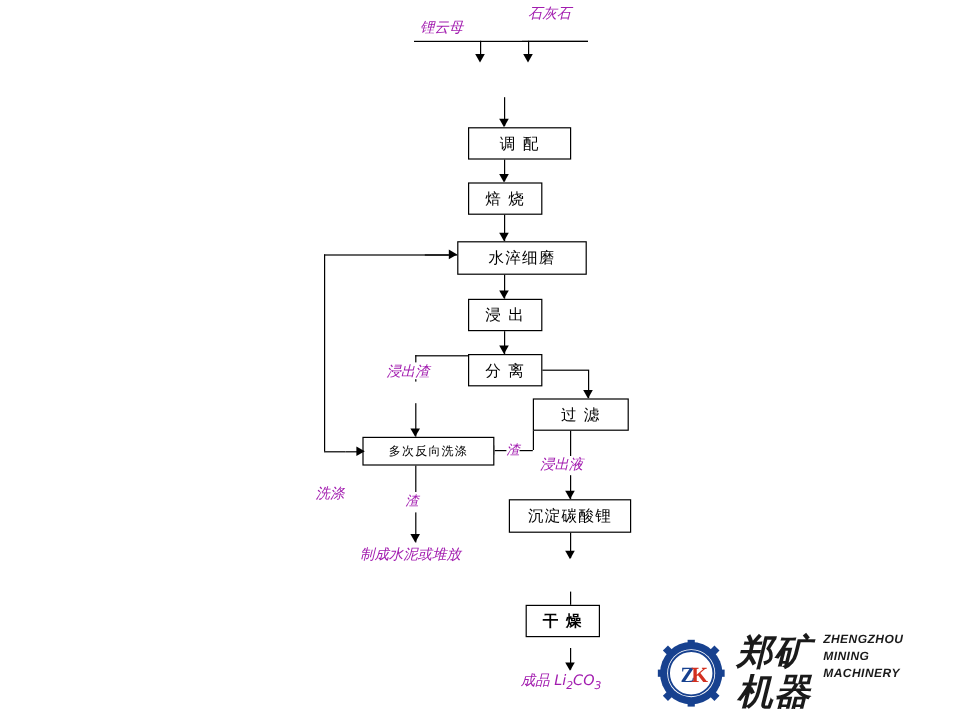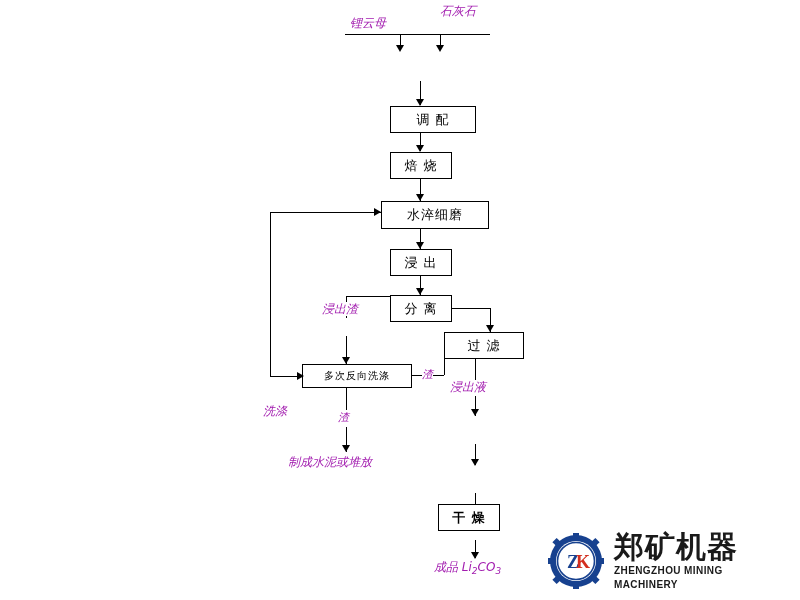--- a/index.html
+++ b/index.html
@@ -82,22 +82,22 @@
   }
   #logo-mark {
     position: relative;
     width: 56px;
     height: 56px;
     flex: 0 0 56px;
   }
   #logo-text {
     margin-left: 10px;
     display: flex;
-    flex-direction: column;
     justify-content: center;
+    font-style: italic;
   }
   #logo-cn {
     font-size: 30px;
     font-weight: bold;
     color: #1a1a1a;
     letter-spacing: 1px;
     line-height: 34px;
     font-family: "DejaVu Sans", "Liberation Sans", sans-serif;
   }
   #logo-en {
@@ -177,23 +177,24 @@
   <div class="line vline" style="left:270px; top:212px; height:164px;"></div>
   <div class="line hline" style="left:270px; top:376px; width:18px;"></div>
   <div class="line hline" style="left:270px; top:212px; width:104px;"></div>
   <div class="line hline" style="left:354px; top:212px; width:27px;"></div>
   <div class="arrow-right" style="left:374px; top:208px;"></div>
 
   <div class="line vline" style="left:346px; top:388px; height:22px;"></div>
   <div class="label" style="left:338px; top:411px; font-size:11px;">渣</div>
   <div class="line vline" style="left:346px; top:427px; height:25px;"></div>
   <div class="arrow-down" style="left:342px; top:445px;"></div>
-  <div class="label" style="left:288px; top:455px;">制成水泥或堆放</div>
+  <div class="label" style="left:300px; top:455px;">制成水泥或堆放</div>
 
   <div class="arrow-down" style="left:471px; top:409px;"></div>
+  <div class="box" style="left:424px; top:416px; width:102px; height:28px;">沉淀碳酸锂</div>
 
   <div class="line vline" style="left:475px; top:444px; height:21px;"></div>
   <div class="arrow-down" style="left:471px; top:459px;"></div>
 
   <div class="line vline" style="left:475px; top:493px; height:20px;"></div>
   <div class="arrow-down" style="left:471px; top:506px;"></div>
   <div class="box" style="left:438px; top:504px; width:62px; height:27px;font-weight:bold;">干 燥</div>
 
   <div class="line vline" style="left:475px; top:540px; height:18px;"></div>
   <div class="arrow-down" style="left:471px; top:552px;"></div>

